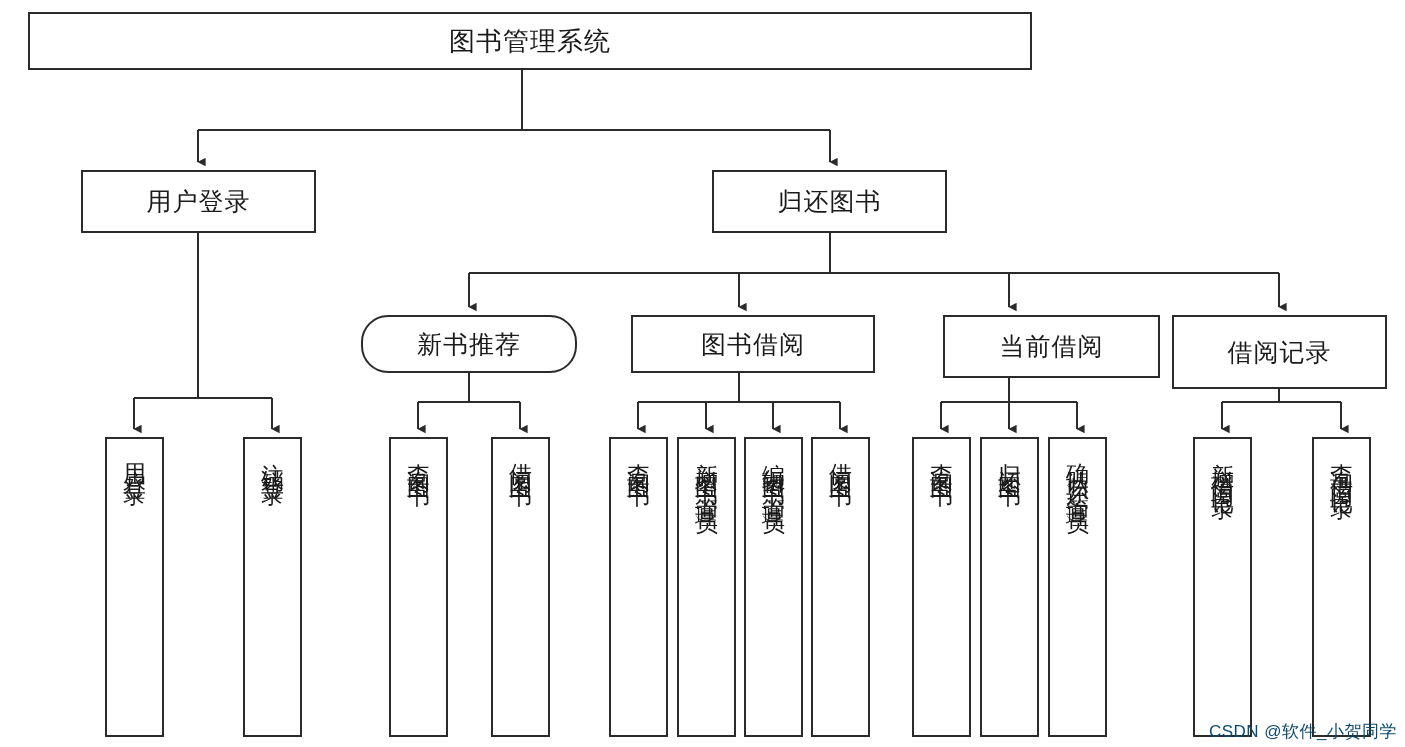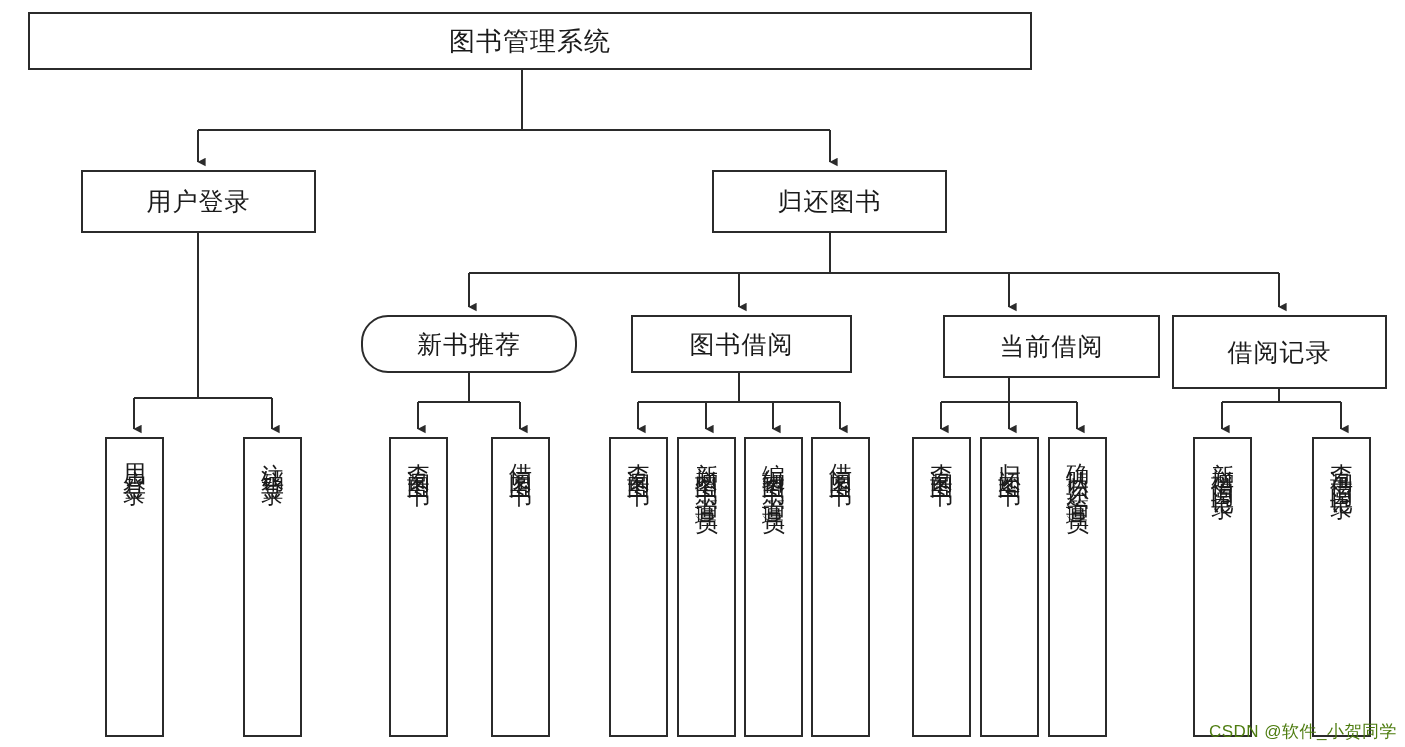--- a/index.html
+++ b/index.html
@@ -49,30 +49,30 @@
     white-space:nowrap;
     display:block;
   }
   
   #node-root{left:28px;top:12px;width:1004px;height:58px;font-size:26px;}
   
   #node-user-login{left:81px;top:170px;width:235px;height:63px;}
   #node-book-manage{left:712px;top:170px;width:235px;height:63px;}
   
   #node-new-book-rec{left:361px;top:315px;width:216px;height:58px;border-radius:27px;}
-  #node-book-borrow{left:631px;top:315px;width:221px;height:58px;}
+  #node-book-borrow{left:631px;top:315px;width:244px;height:58px;}
   #node-current-borrow{left:943px;top:315px;width:217px;height:63px;}
   #node-borrow-record{left:1172px;top:315px;width:215px;height:74px;}
   
   .leaf{top:437px;height:300px;width:59px;}
   #watermark{
     position:absolute;
     right:8px;bottom:4px;
     font-size:17px;
-    color:#4d7c0f;
+    color:#0c4a6e;
     letter-spacing:0.5px;
     white-space:nowrap;
     font-family:"Liberation Sans","DejaVu Sans",sans-serif;
   }
 </style>
 </head>
 <body>
 
 <div id="diagram-root">
 

